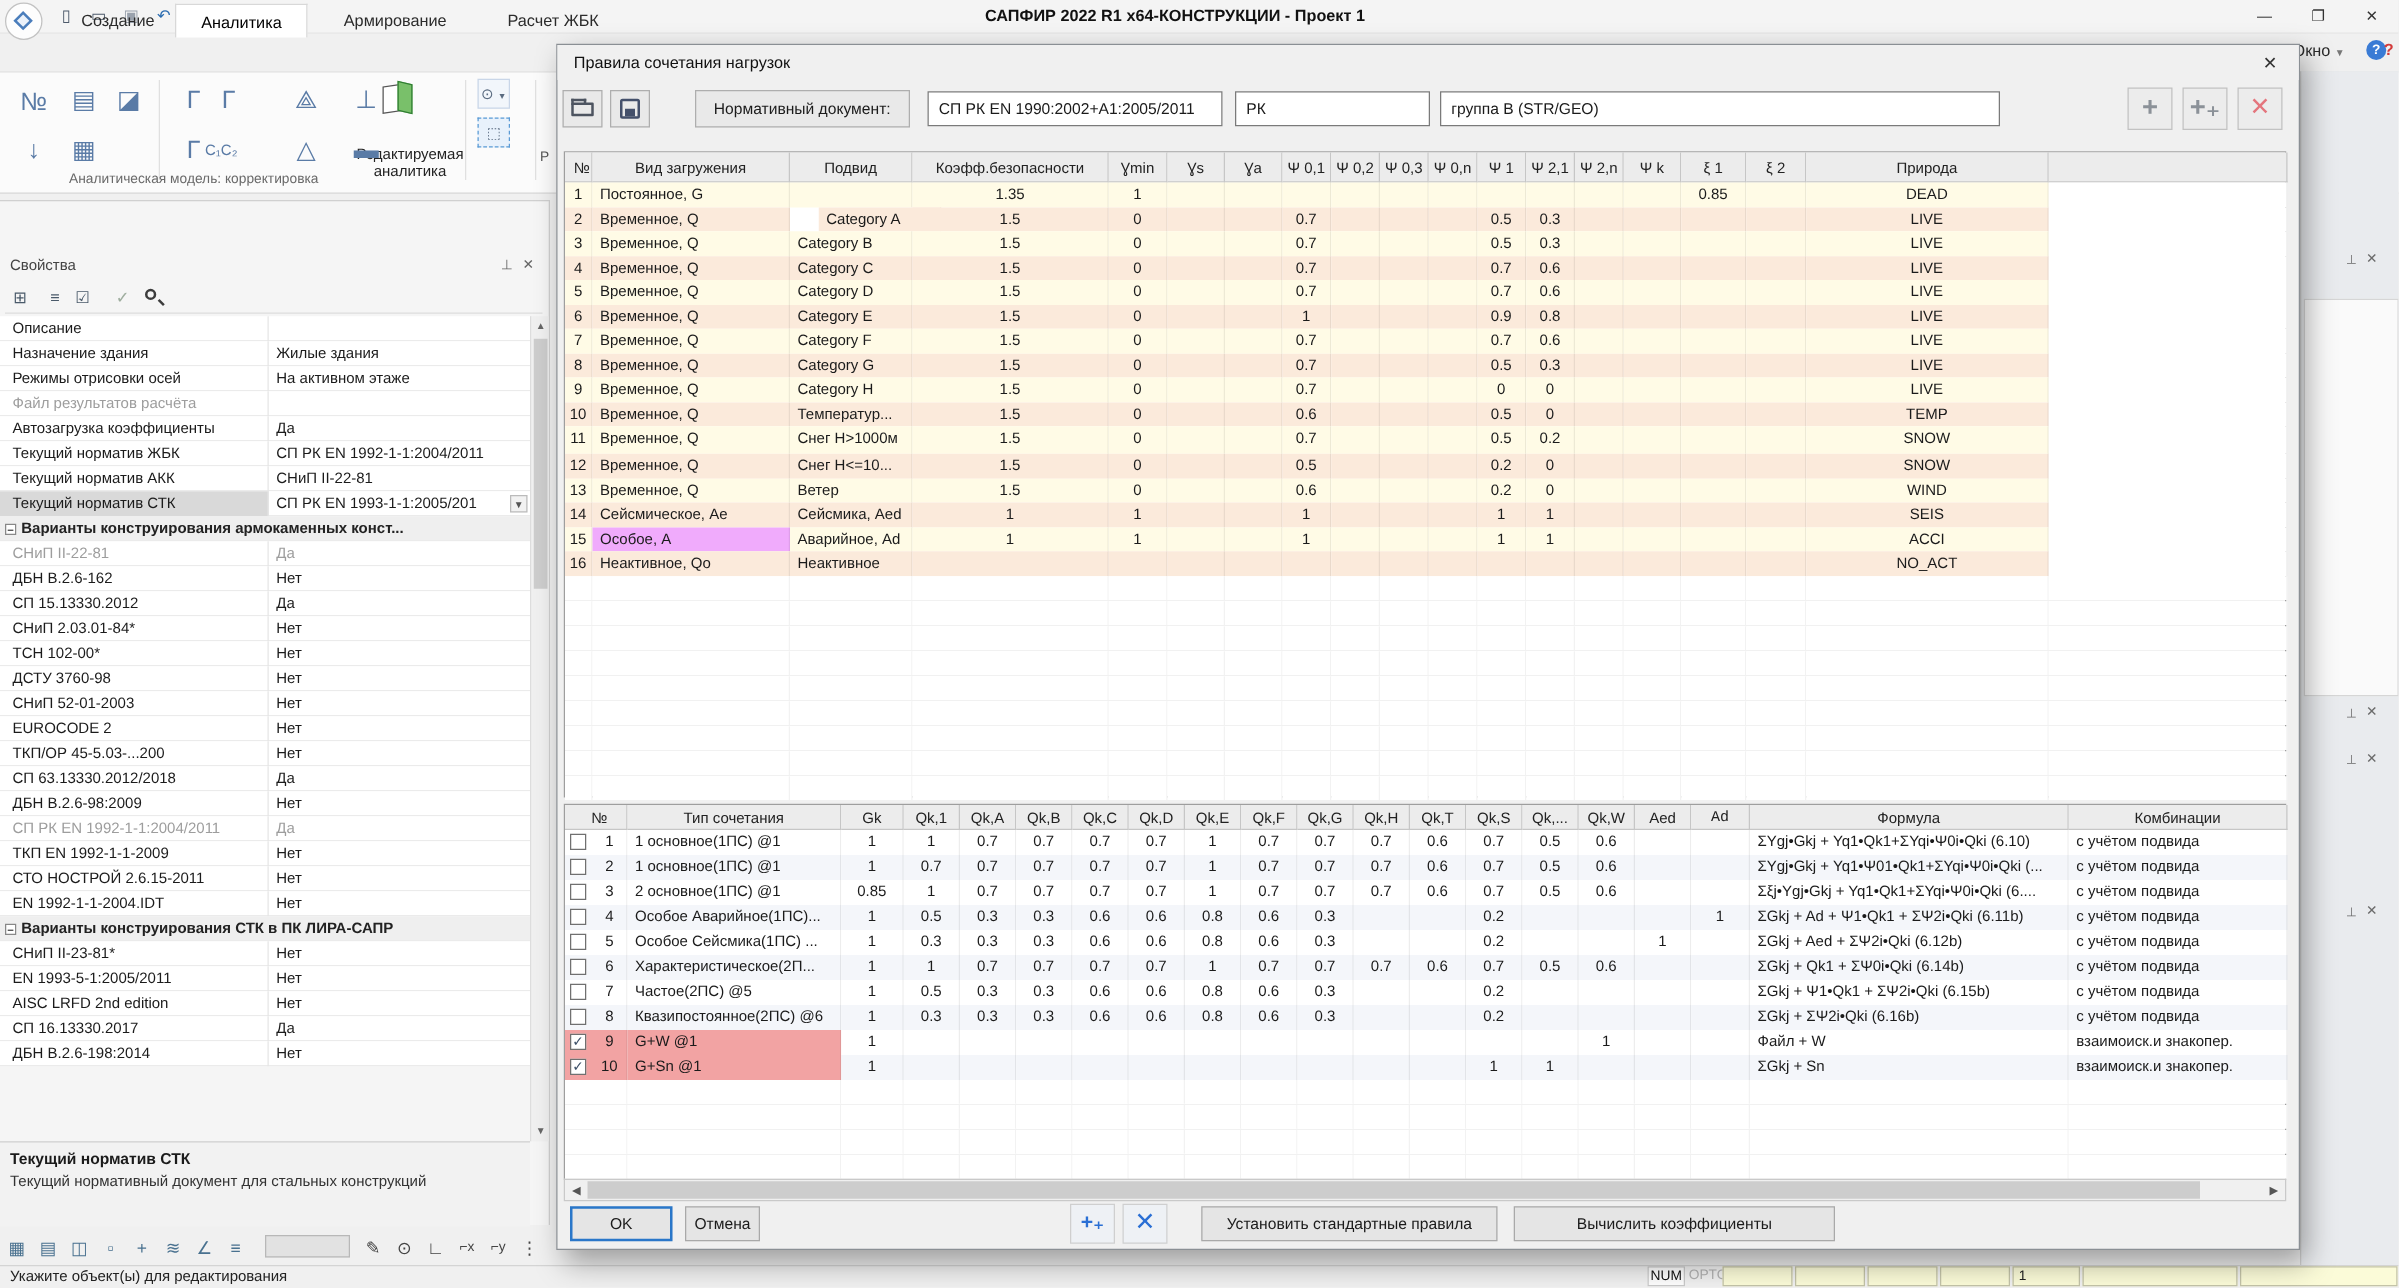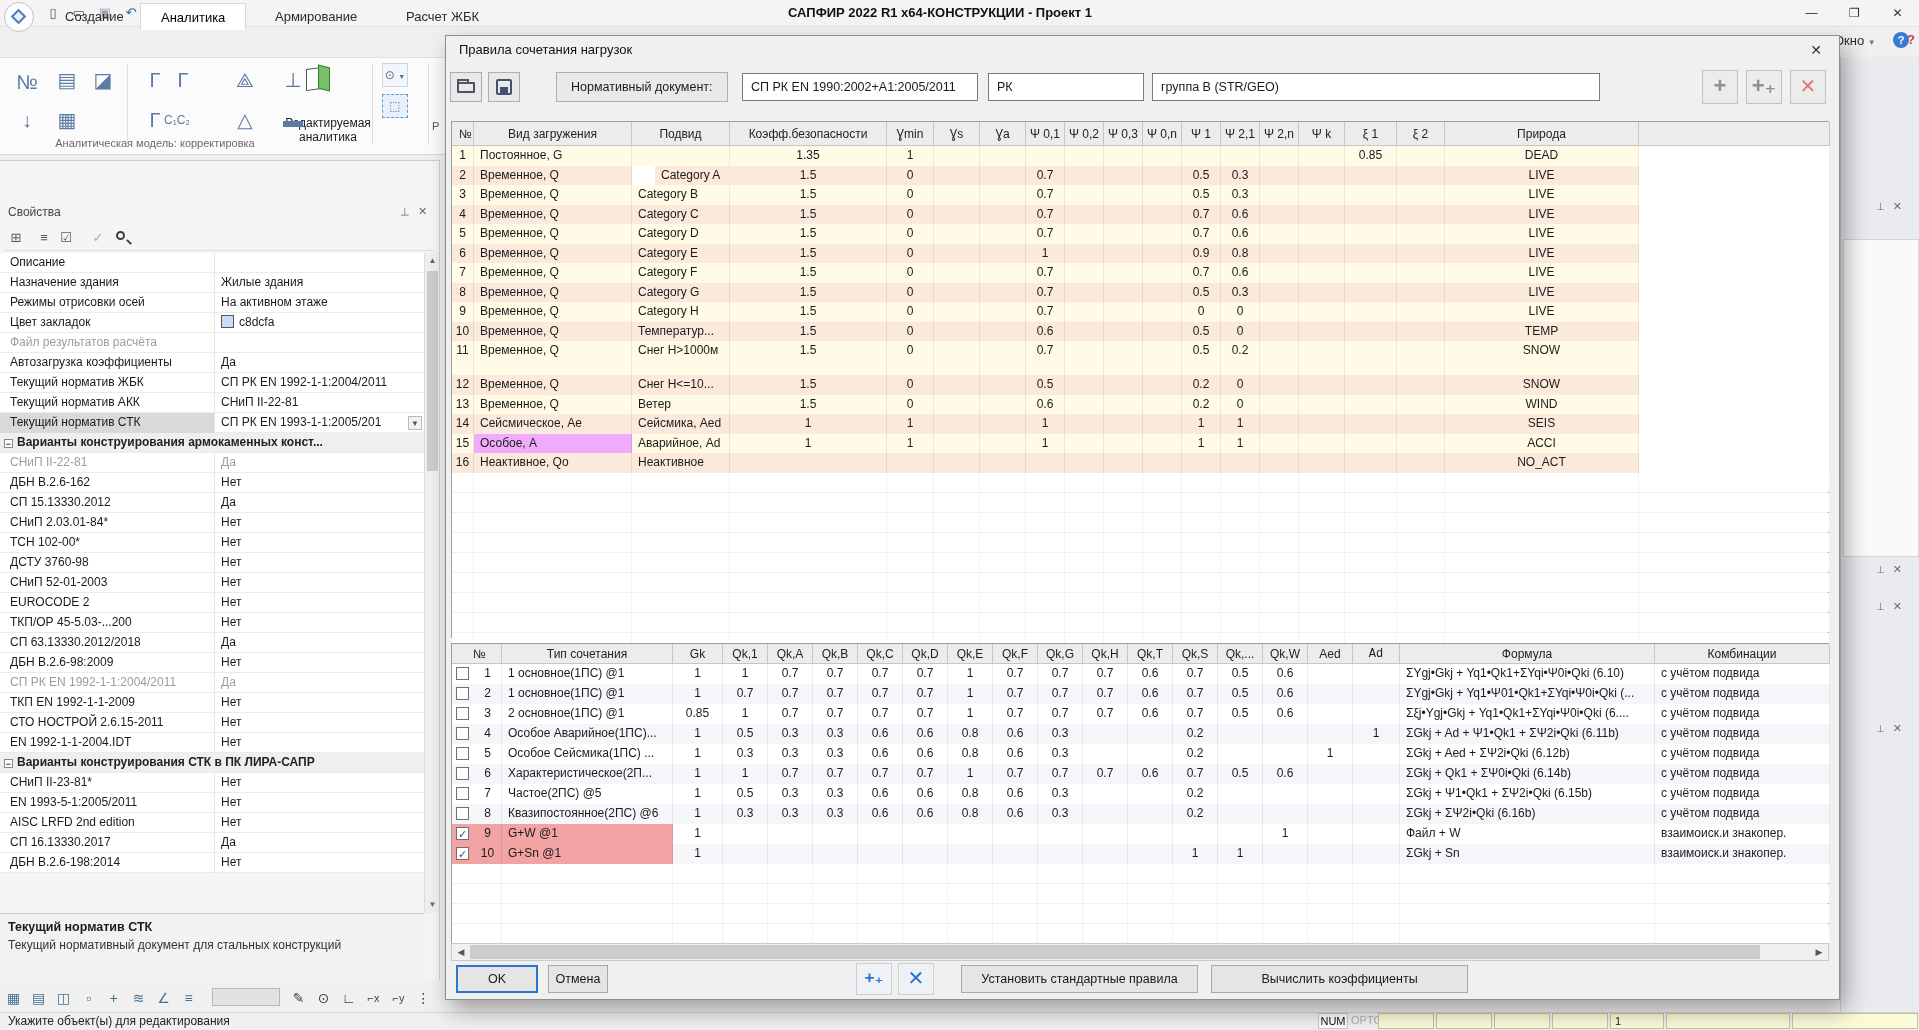--- a/index.html
+++ b/index.html
@@ -200,24 +200,20 @@
           <div class="val"></div>
         </div>
         <div class="prow">
           <div class="lab">Назначение здания</div>
           <div class="val">Жилые здания</div>
         </div>
         <div class="prow">
           <div class="lab">Режимы отрисовки осей</div>
           <div class="val">На активном этаже</div>
         </div>
-        <div class="prow">
-          <div class="lab">Цвет закладок</div>
-          <div class="val"><span class="swatch"></span>c8dcfa</div>
-        </div>
         <div class="prow muted">
           <div class="lab">Файл результатов расчёта</div>
           <div class="val"></div>
         </div>
         <div class="prow">
           <div class="lab">Автозагрузка коэффициенты</div>
           <div class="val">Да</div>
         </div>
         <div class="prow">
           <div class="lab">Текущий норматив ЖБК</div>
@@ -608,21 +604,21 @@
           <div class="gcell num" style="left: 691px; width: 39px; background: rgb(251, 234, 219); line-height: 18.5px;"></div>
           <div class="gcell num" style="left: 730px; width: 39px; background: rgb(251, 234, 219); line-height: 18.5px;">0.5</div>
           <div class="gcell num" style="left: 769px; width: 39px; background: rgb(251, 234, 219); line-height: 18.5px;">0</div>
           <div class="gcell num" style="left: 808px; width: 39px; background: rgb(251, 234, 219); line-height: 18.5px;"></div>
           <div class="gcell num" style="left: 847px; width: 46px; background: rgb(251, 234, 219); line-height: 18.5px;"></div>
           <div class="gcell num" style="left: 893px; width: 52px; background: rgb(251, 234, 219); line-height: 18.5px;"></div>
           <div class="gcell num" style="left: 945px; width: 48px; background: rgb(251, 234, 219); line-height: 18.5px;"></div>
           <div class="gcell num" style="left: 993px; width: 194px; background: rgb(251, 234, 219); line-height: 18.5px;">TEMP</div>
           <div class="gcell" style="left: 1187px; width: 191px; background: rgb(255, 255, 255);"></div>
         </div>
-        <div class="grow" style="height: 34px; padding-left: 18px;">
+        <div class="grow" style="height: 22px; padding-left: 18px;">
           <div class="gcell num" style="left: 0px; width: 22px; background: rgb(255, 251, 230); line-height: 18.5px;">11</div>
           <div class="gcell left" style="left: 22px; width: 158px; background: rgb(255, 251, 230); line-height: 18.5px;">Временное, Q</div>
           <div class="gcell left" style="left: 180px; width: 98px; background: rgb(255, 251, 230); line-height: 18.5px;">Снег H&gt;1000м</div>
           <div class="gcell num" style="left: 278px; width: 157px; background: rgb(255, 251, 230); line-height: 18.5px;">1.5</div>
           <div class="gcell num" style="left: 435px; width: 47px; background: rgb(255, 251, 230); line-height: 18.5px;">0</div>
           <div class="gcell num" style="left: 482px; width: 46px; background: rgb(255, 251, 230); line-height: 18.5px;"></div>
           <div class="gcell num" style="left: 528px; width: 46px; background: rgb(255, 251, 230); line-height: 18.5px;"></div>
           <div class="gcell num" style="left: 574px; width: 39px; background: rgb(255, 251, 230); line-height: 18.5px;">0.7</div>
           <div class="gcell num" style="left: 613px; width: 39px; background: rgb(255, 251, 230); line-height: 18.5px;"></div>
           <div class="gcell num" style="left: 652px; width: 39px; background: rgb(255, 251, 230); line-height: 18.5px;"></div>

